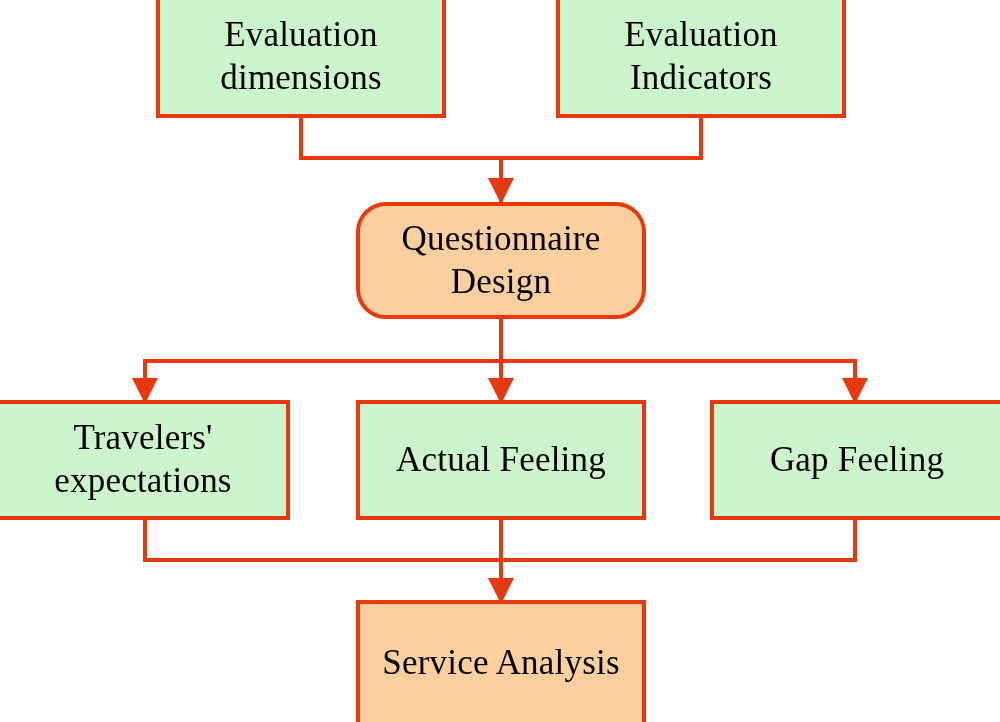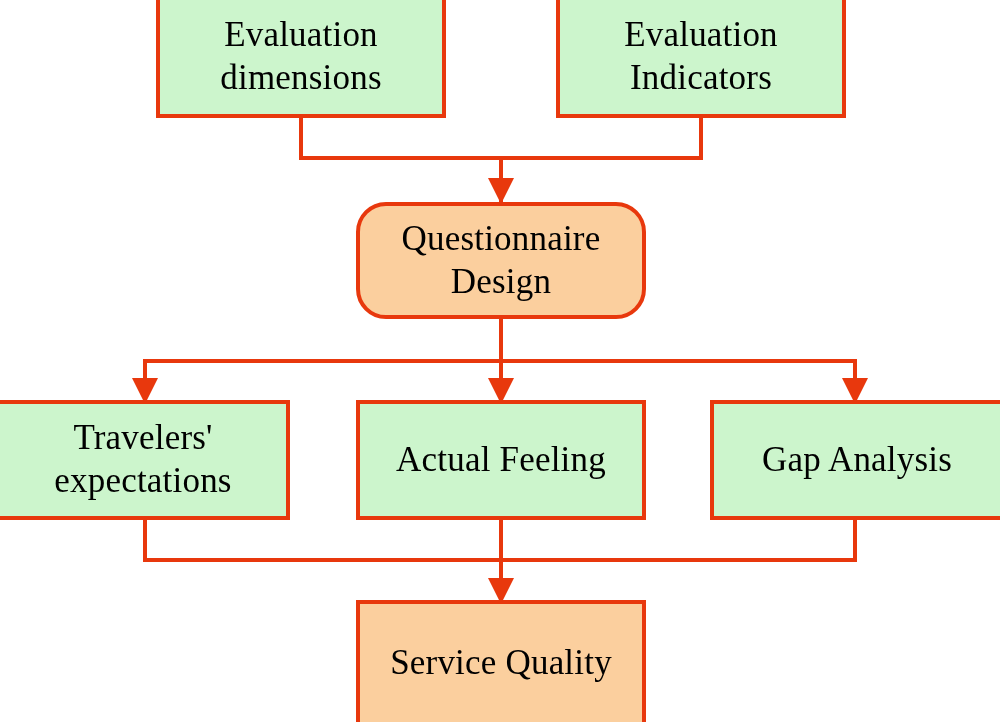--- a/index.html
+++ b/index.html
@@ -95,27 +95,27 @@
   <div class="node green" style="left:-4px; top:400px; width:294px; height:120px;">
     <span class="label">Travelers'
 expectations</span>
   </div>
 
   <div class="node green" style="left:356px; top:400px; width:290px; height:120px;align-items:center;">
     <span class="label">Actual Feeling</span>
   </div>
 
   <div class="node green" style="left:710px; top:400px; width:294px; height:120px;">
-    <span class="label">Gap Analysis</span>
+    <span class="label">Gap Feeling</span>
   </div>
 
   <div class="conn v" style="left:143px; top:516px; height:46px;"></div>
   <div class="conn v" style="left:499px; top:516px; height:46px;"></div>
   <div class="conn v" style="left:853px; top:516px; height:46px;"></div>
   <div class="conn h" style="left:143px; top:558px; width:714px;"></div>
   <div class="conn v" style="left:499px; top:558px; height:48px;"></div>
   <div class="arrow" style="left:488px; top:578px;"></div>
 
   <div class="node orange" style="left:356px; top:600px; width:290px; height:126px;">
-    <span class="label">Service Quality</span>
+    <span class="label">Service Analysis</span>
   </div>
 
 </div>
 
 </body></html>

